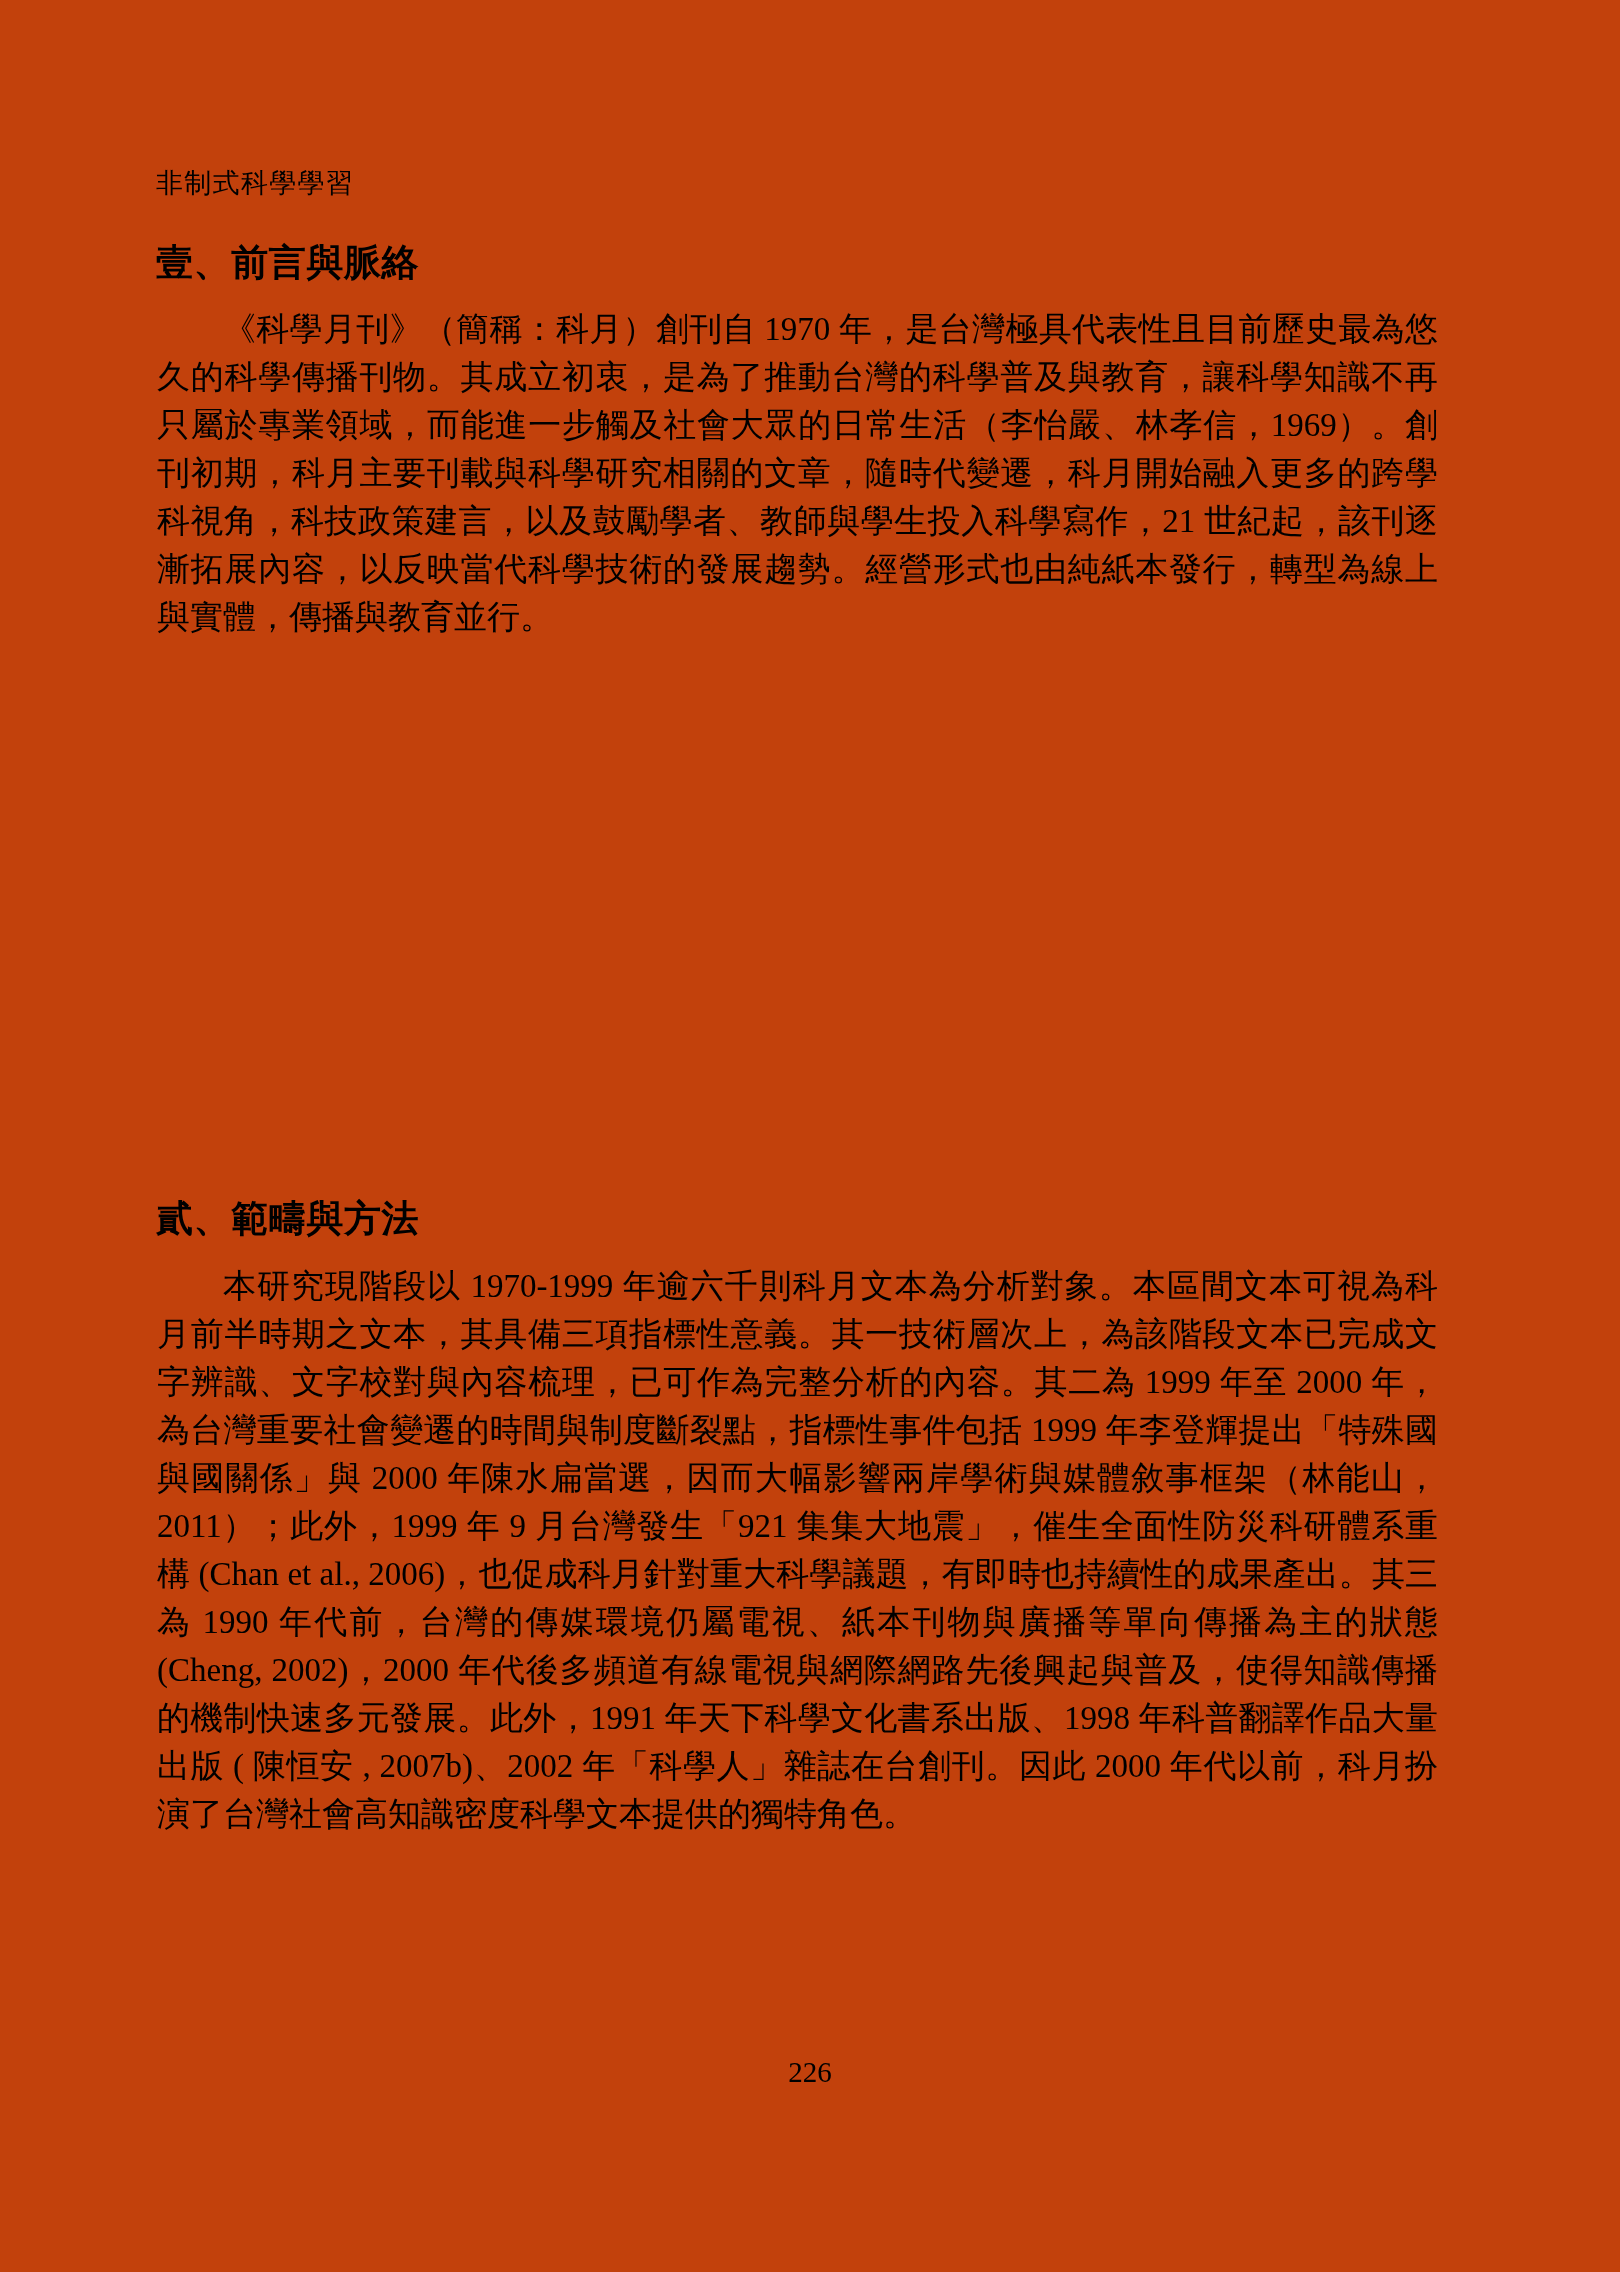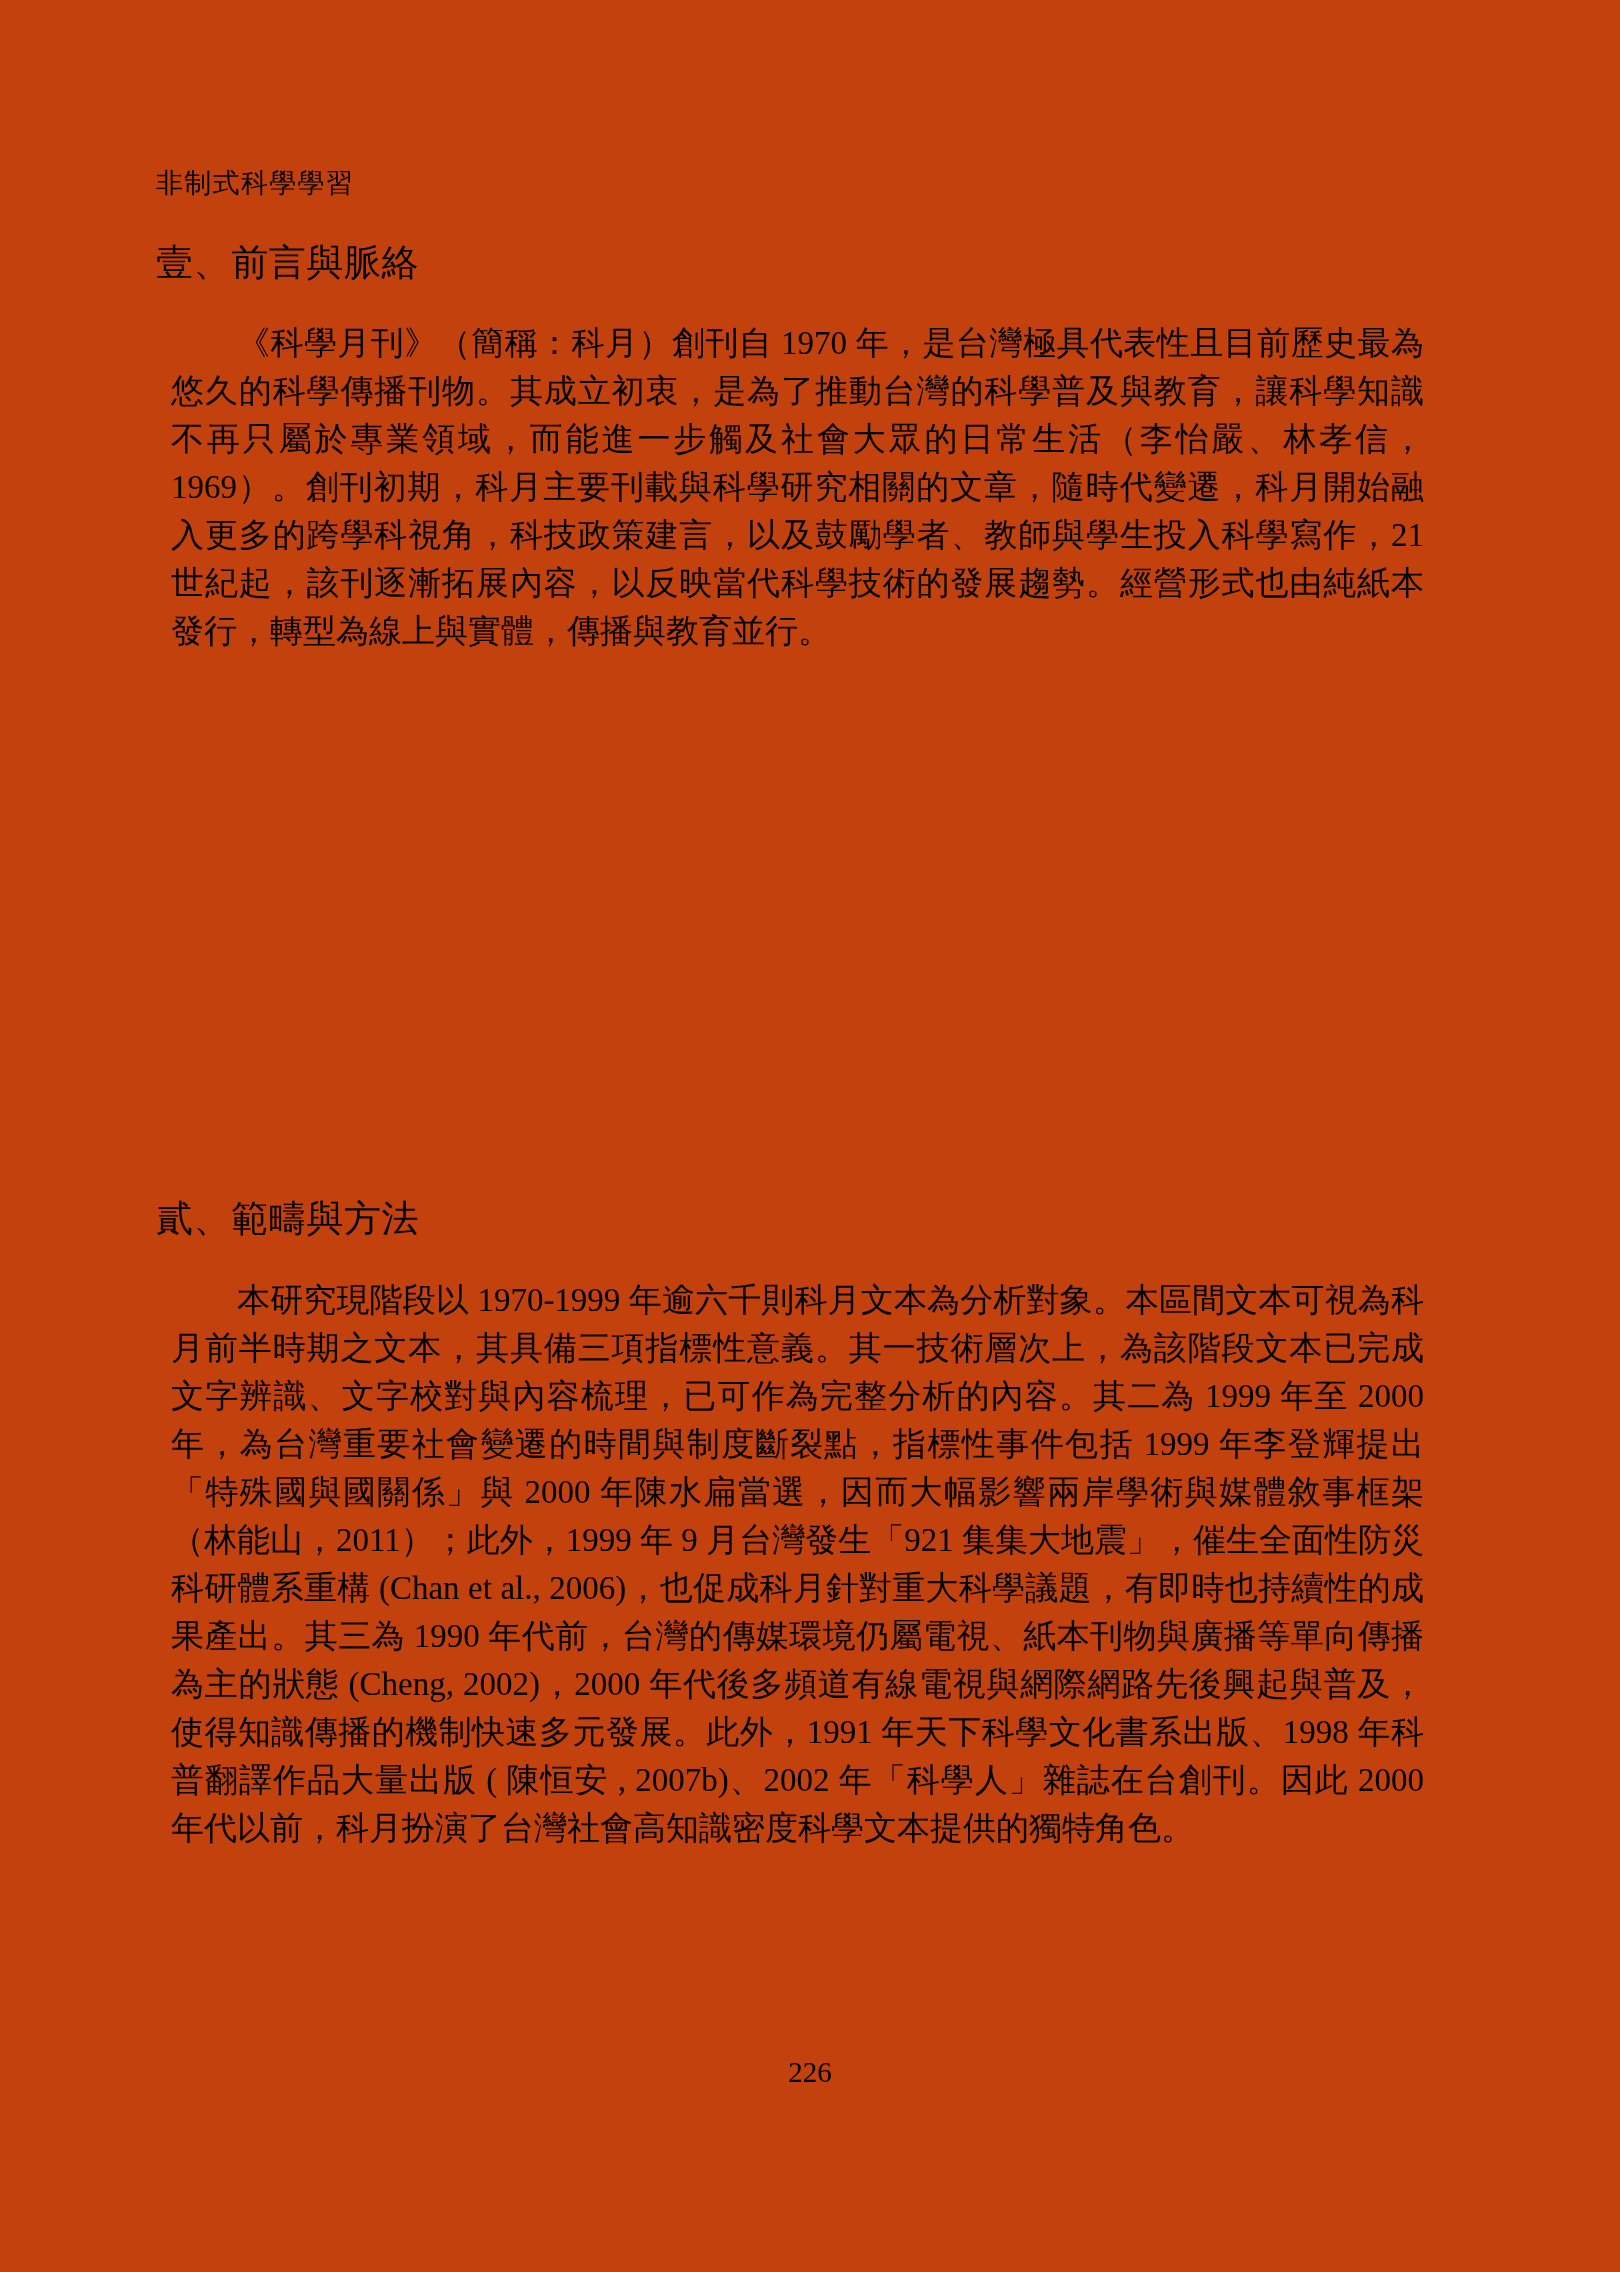--- a/index.html
+++ b/index.html
@@ -23,36 +23,36 @@
     font-size: 27px;
     line-height: 1.1;
     letter-spacing: 1.3px;
     white-space: nowrap;
   }
   .section-heading {
     position: absolute;
     left: 156px;
     margin: 0;
     font-size: 37px;
-    font-weight: normal;
+    font-weight: bold;
     line-height: 1.15;
     letter-spacing: 0.6px;
     white-space: nowrap;
   }
   .heading-1 { top: 242px; }
   .heading-2 { top: 1198px; }
   .body-block {
     position: absolute;
     left: 156px;
     width: 1283px;
   }
   .block-1 { top: 304px; }
   .block-2 { top: 1261px; }
   .body-block p {
-    margin: 15px;
+    margin: 1px;
     font-size: 33px;
     line-height: 48px;
     text-align: justify;
     text-justify: inter-ideograph;
     text-indent: 2em;
   }
   .page-number {
     position: absolute;
     top: 2058px;
     left: 0;

